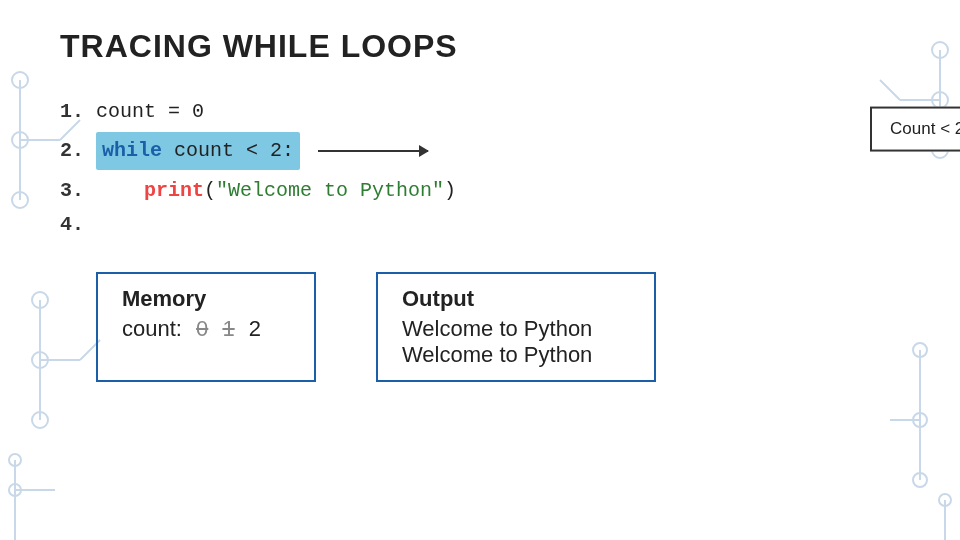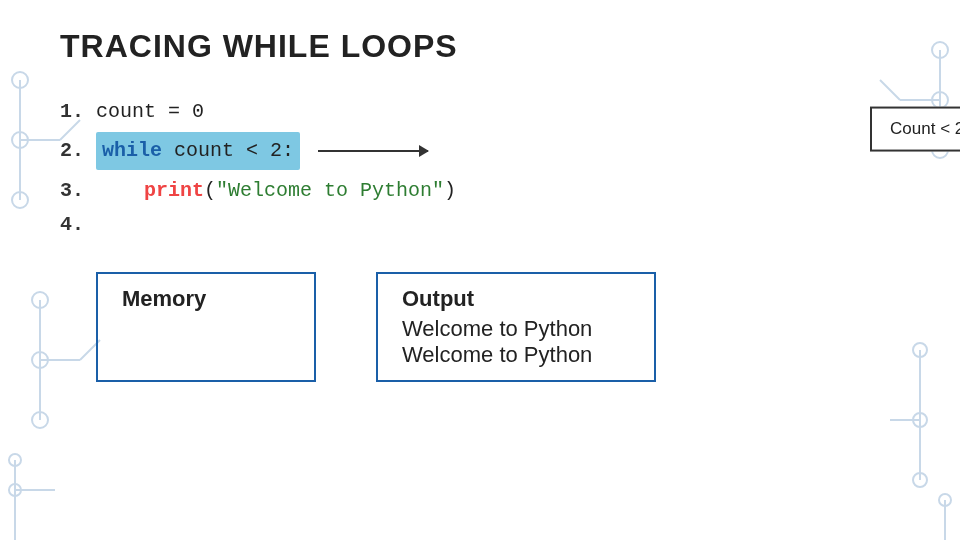--- a/index.html
+++ b/index.html
@@ -212,20 +212,29 @@
 
     <div class="line">
       <span class="line-num">4.</span>
     </div>
   </div>
 
   <div class="boxes-row">
 
     <div class="info-box">
       <div class="box-label">Memory</div>
+      <div class="memory-values">
+        <span>count:</span>
+        &nbsp;
+        <span class="strikethrough">0</span>
+        &nbsp;
+        <span class="strikethrough">1</span>
+        &nbsp;
+        <span>2</span>
+      </div>
     </div>
 
     <div class="info-box" style="min-width:280px;">
       <div class="box-label">Output</div>
       <div>Welcome to Python</div>
       <div>Welcome to Python</div>
     </div>
   </div>
 </div>
 

